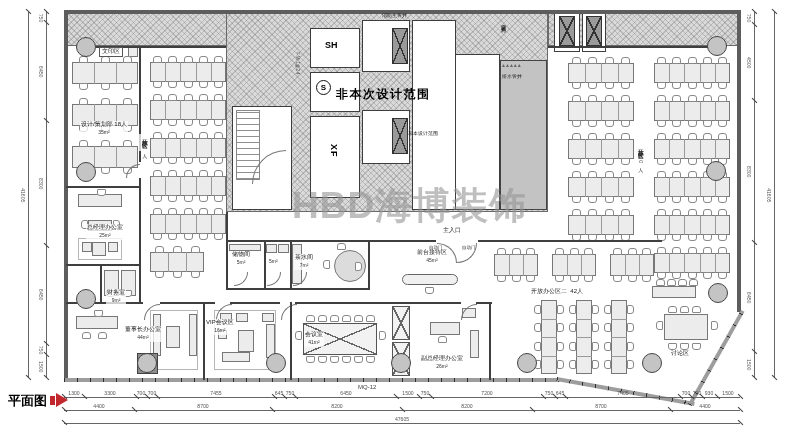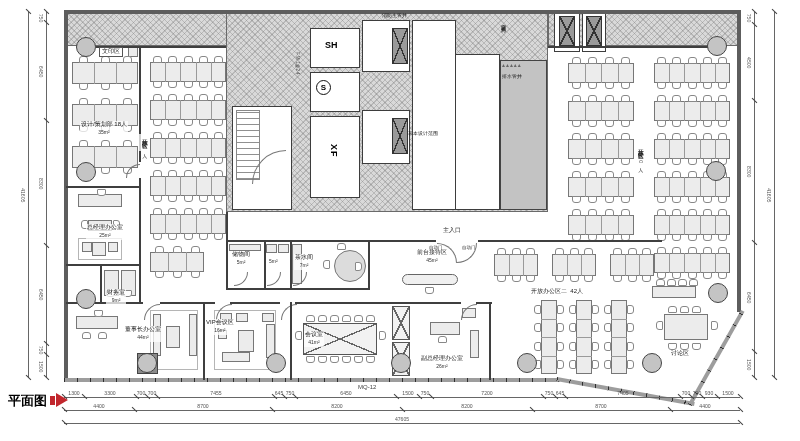--- a/index.html
+++ b/index.html
@@ -631,20 +631,21 @@
       <div class="dimtxt v" style="left: 746px; top: 282.565px; height: 30px;">6450</div>
       <div class="tick" style="left: 751px; top: 377px;"></div>
       <div class="dimtxt v" style="left: 746px; top: 350.233px; height: 30px;">1500</div>
       <div class="dimline" style="left: 774px; top: 12px; width: 1px; height: 366px;"></div>
       <div class="tick" style="left: 771px; top: 11px;"></div>
       <div class="tick" style="left: 771px; top: 377px;"></div>
       <div class="dimtxt v" style="left: 766px; top: 180px; height: 30px;">41605</div>
     </div>
 
   <div class="scircle" style="left:316px;top:80px;">S</div>
+  <div class="bignote" style="left:336px;top:86px;">非本次设计范围</div>
   <div class="lbl" style="left:408px;top:130px;font-size:5px;">非本设计范围</div>
   <div class="lbl shxf" style="left:325px;top:40px;">SH</div>
   <div class="lbl shxf v" style="left:327px;top:144px;">XF</div>
   <div class="lbl" style="left:382px;top:12px;font-size:5px;">消防主管井</div>
   <div class="zig" style="left:501px;top:62px;">▲▲▲▲▲</div>
   <div class="lbl" style="left:502px;top:73px;font-size:5px;">排水管井</div>
   <div class="lbl v" style="left:500px;top:20px;font-size:5px;">空调机房</div>
   <div class="lbl v" style="left:294px;top:52px;font-size:4.5px;color:#555;">FM甲1024</div>
 
   <div class="lbl tagbox" style="left:99px;top:47px;">文印区</div>
@@ -701,18 +702,19 @@
   <div class="lbl bg" style="left:530px;top:288px;">
     <span>开放办公区二</span>&nbsp;&nbsp;<span>42人</span>
   </div>
   <div class="lbl v bg" style="left:635px;top:144px;">
     <span>开放办公区三</span>
     <span class="sm">100人</span>
   </div>
   <div class="lbl bg" style="left:670px;top:350px;">讨论区</div>
   <div class="lbl" style="left:358px;top:384px;color:#444;">MQ-12</div>
 
+  <div class="wm-brand">HBD海博装饰</div>
 
   <div class="title">平面图</div>
   <div class="title-bar"></div>
   <div class="title-arrow"></div>
 
 </div>
 
 </body></html>

